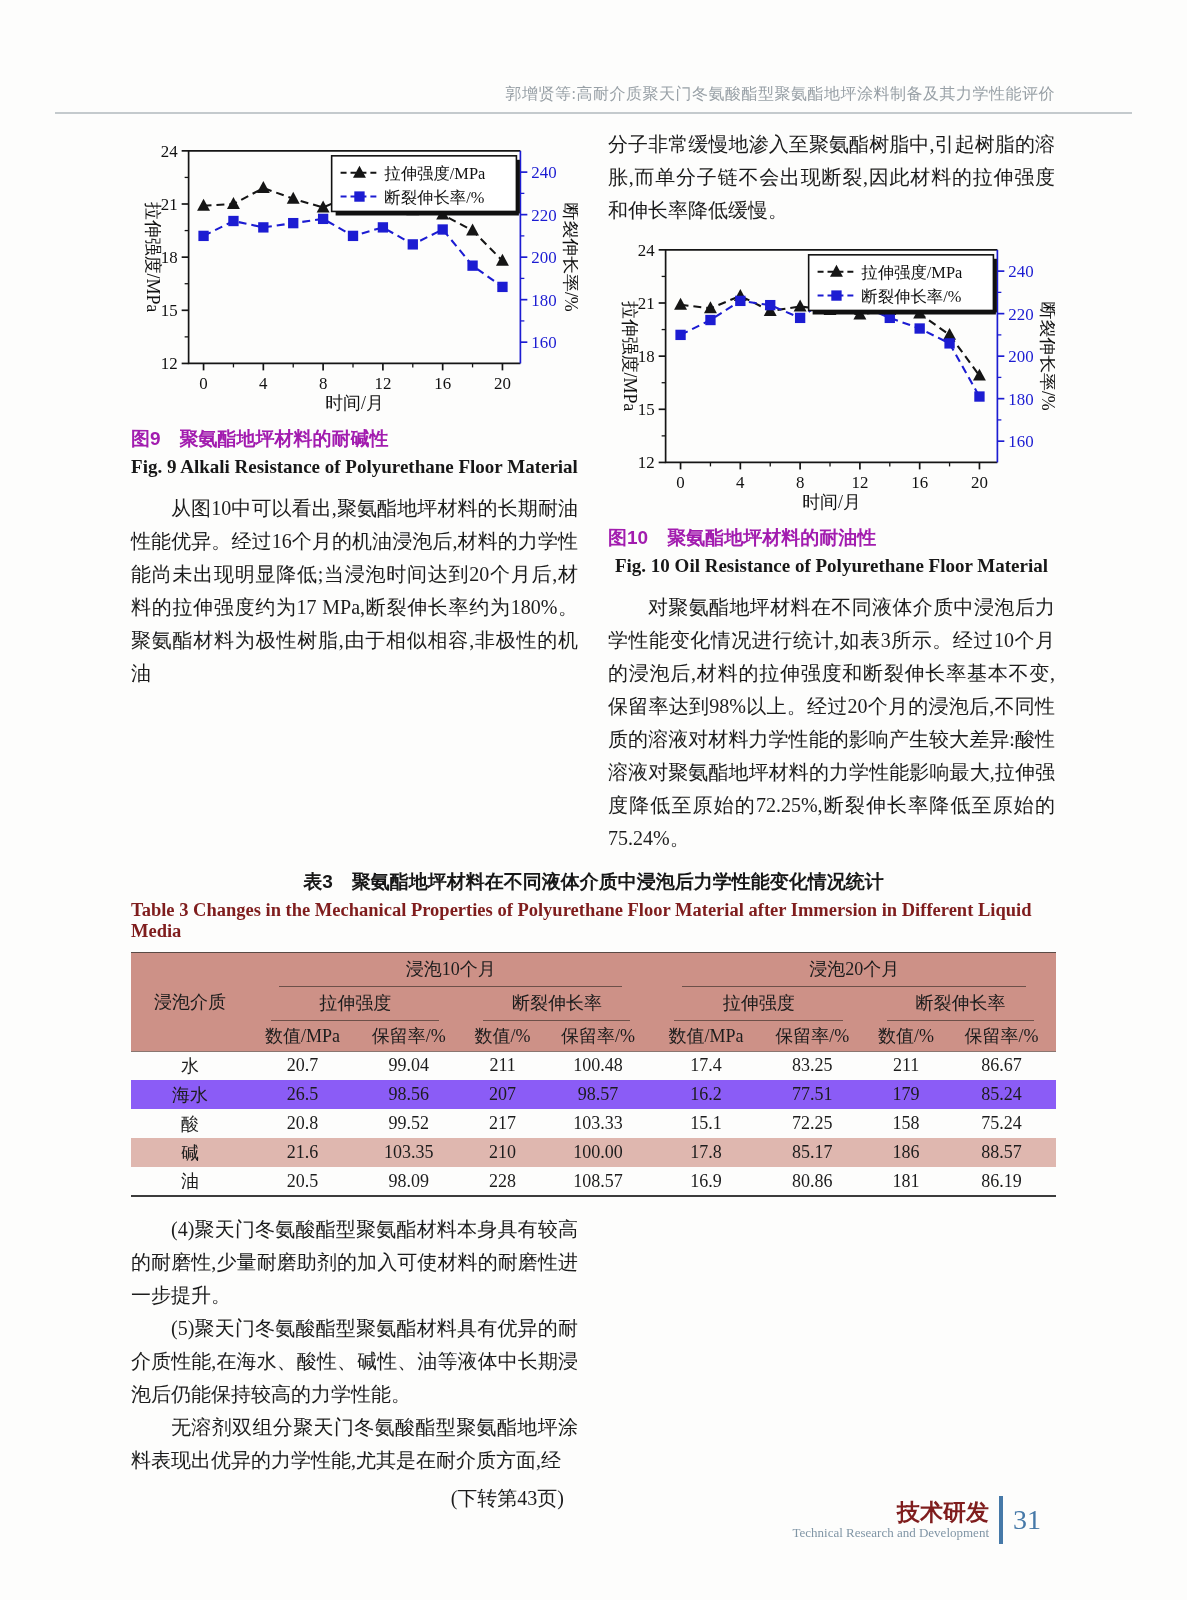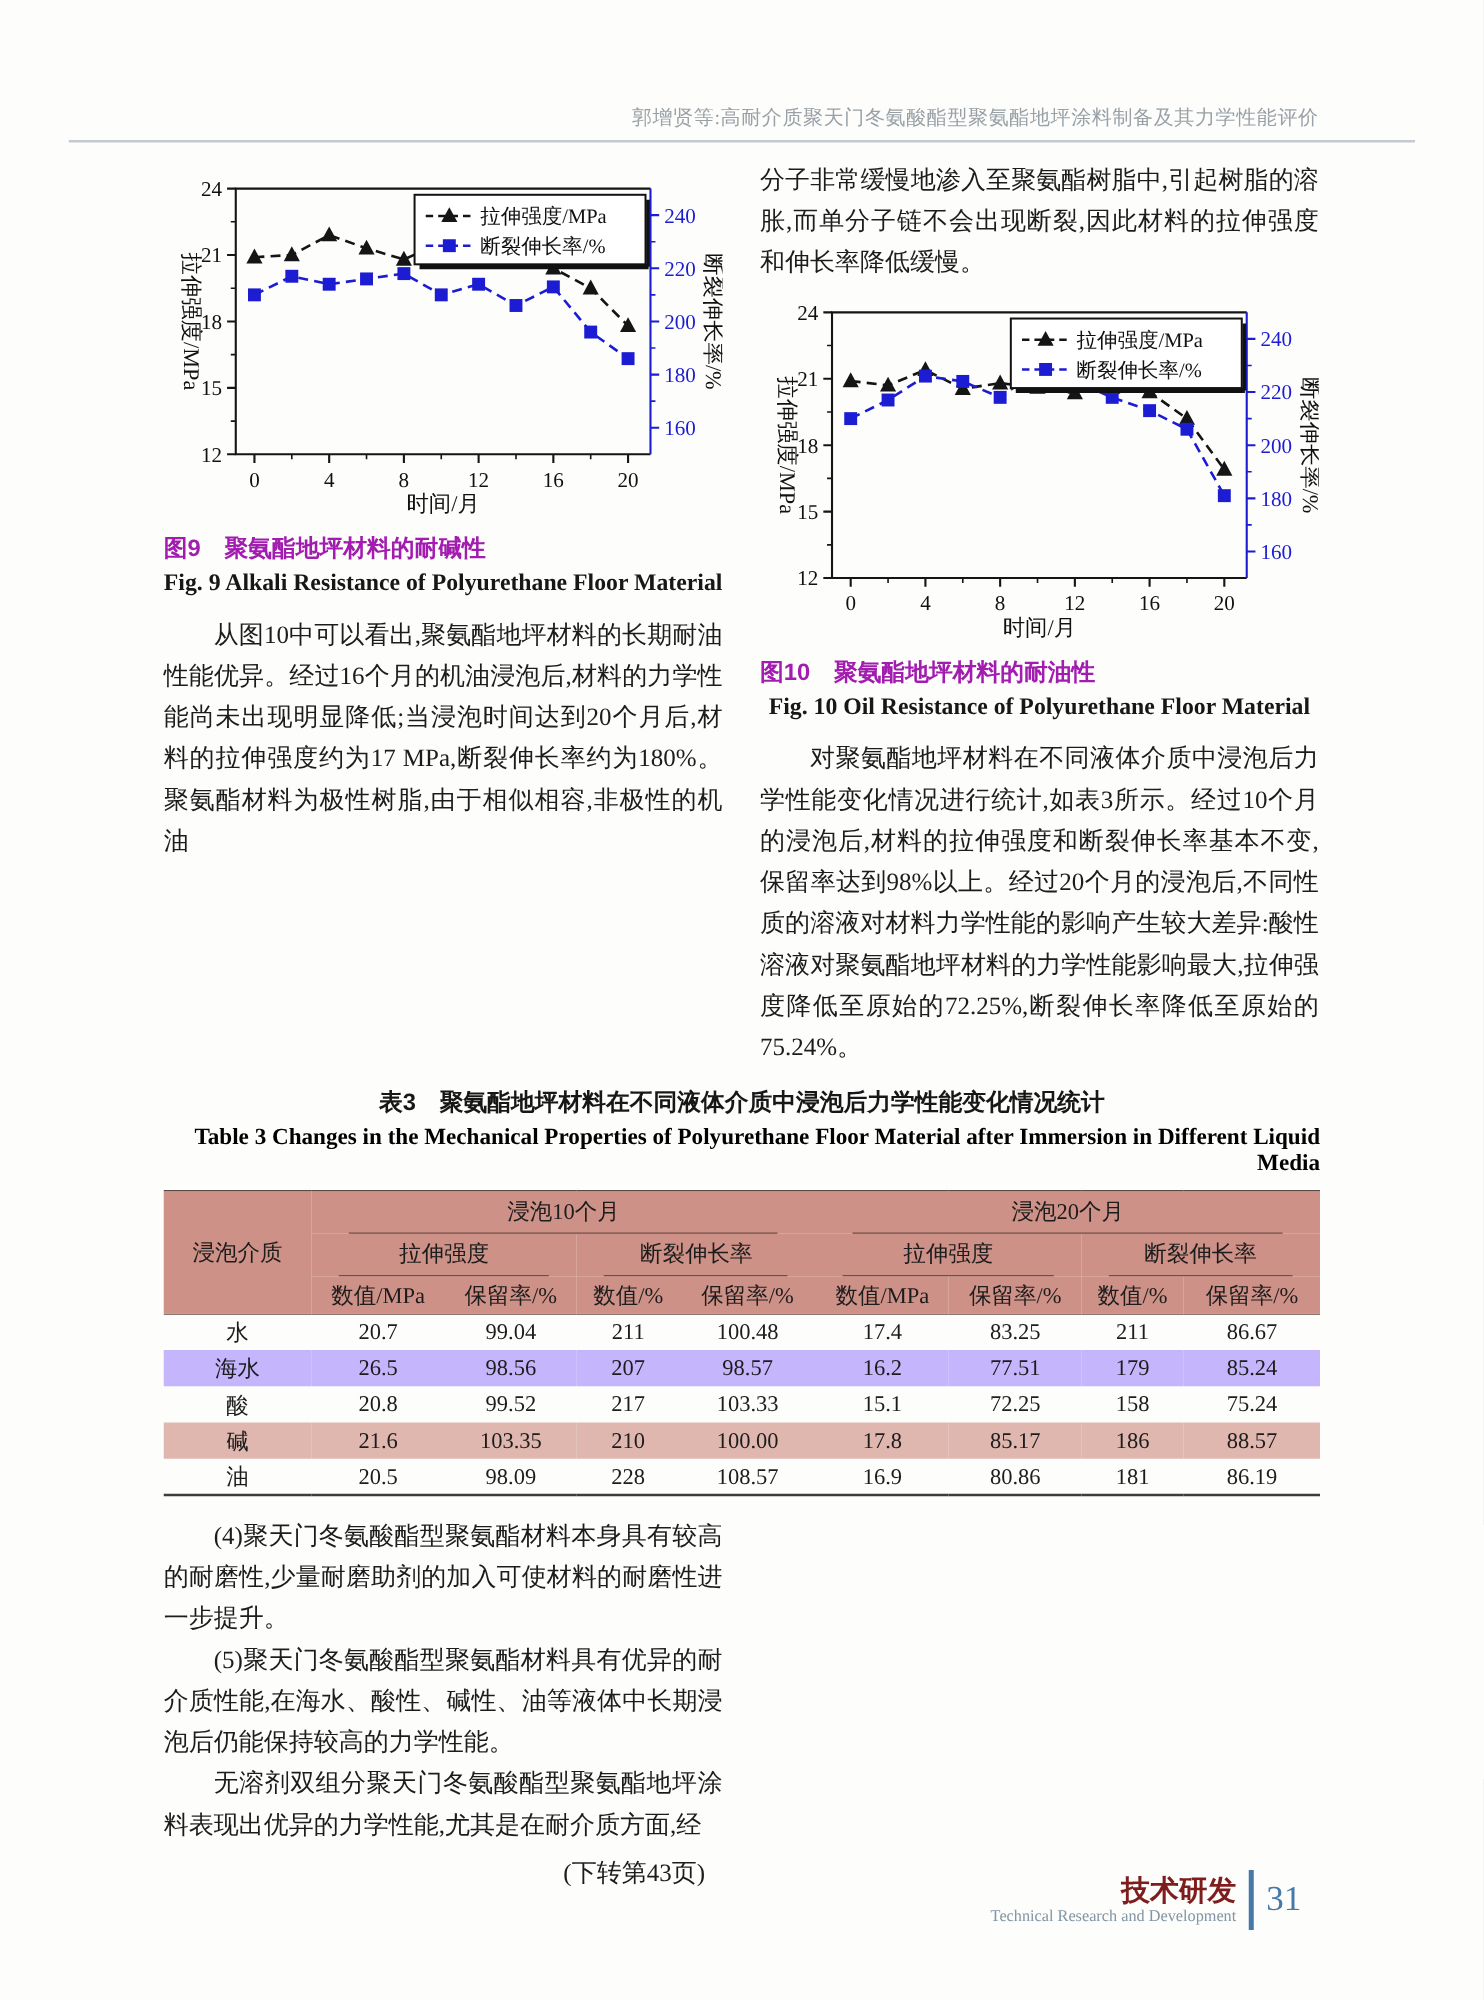--- a/index.html
+++ b/index.html
@@ -32,21 +32,21 @@
   }
   .figcap-en{
     text-align:center; font-weight:bold; font-size:19px; margin-top:4px; color:#171717;
   }
 
   .table-section{margin-top:14px;}
   .tbl-title-zh{
     text-align:center; font-family:"Liberation Sans","DejaVu Sans",sans-serif;
     font-weight:bold; font-size:19px; color:#171717;
   }
-  .tbl-title-en{text-align:right; font-weight:bold; font-size:18.5px; margin-top:5px; color:#000000;}
+  .tbl-title-en{text-align:left; font-weight:bold; font-size:18.5px; margin-top:5px; color:#7f1d1d;}
   table.data{width:100%; border-collapse:collapse; margin-top:10px; font-size:18px; border-top:1.5px solid #5a4a45;}
   table.data th{font-weight:normal; padding:0;}
   table.data thead{border-bottom:1.5px solid #8a7670;}
   table.data thead tr{height:30px;}
   table.data tbody tr{height:29px;}
   table.data td{text-align:center; padding:0 2px;}
   th.corner{width:118px; text-align:center;}
   .grpline{border-bottom:1.5px solid #6d5049; margin:0 22px; padding:4px 0 5px; text-align:center;}
   th.grp.top .grpline{margin:0 30px;}
   th.colh{text-align:center; padding:4px 0 5px;}
@@ -340,21 +340,21 @@
               <td class="medium">水</td>
               <td>20.7</td>
               <td>99.04</td>
               <td>211</td>
               <td>100.48</td>
               <td>17.4</td>
               <td>83.25</td>
               <td>211</td>
               <td>86.67</td>
             </tr>
-            <tr style="background: #c4b5fd;">
+            <tr style="background: #8b5cf6;">
               <td class="medium">海水</td>
               <td>26.5</td>
               <td>98.56</td>
               <td>207</td>
               <td>98.57</td>
               <td>16.2</td>
               <td>77.51</td>
               <td>179</td>
               <td>85.24</td>
             </tr>

